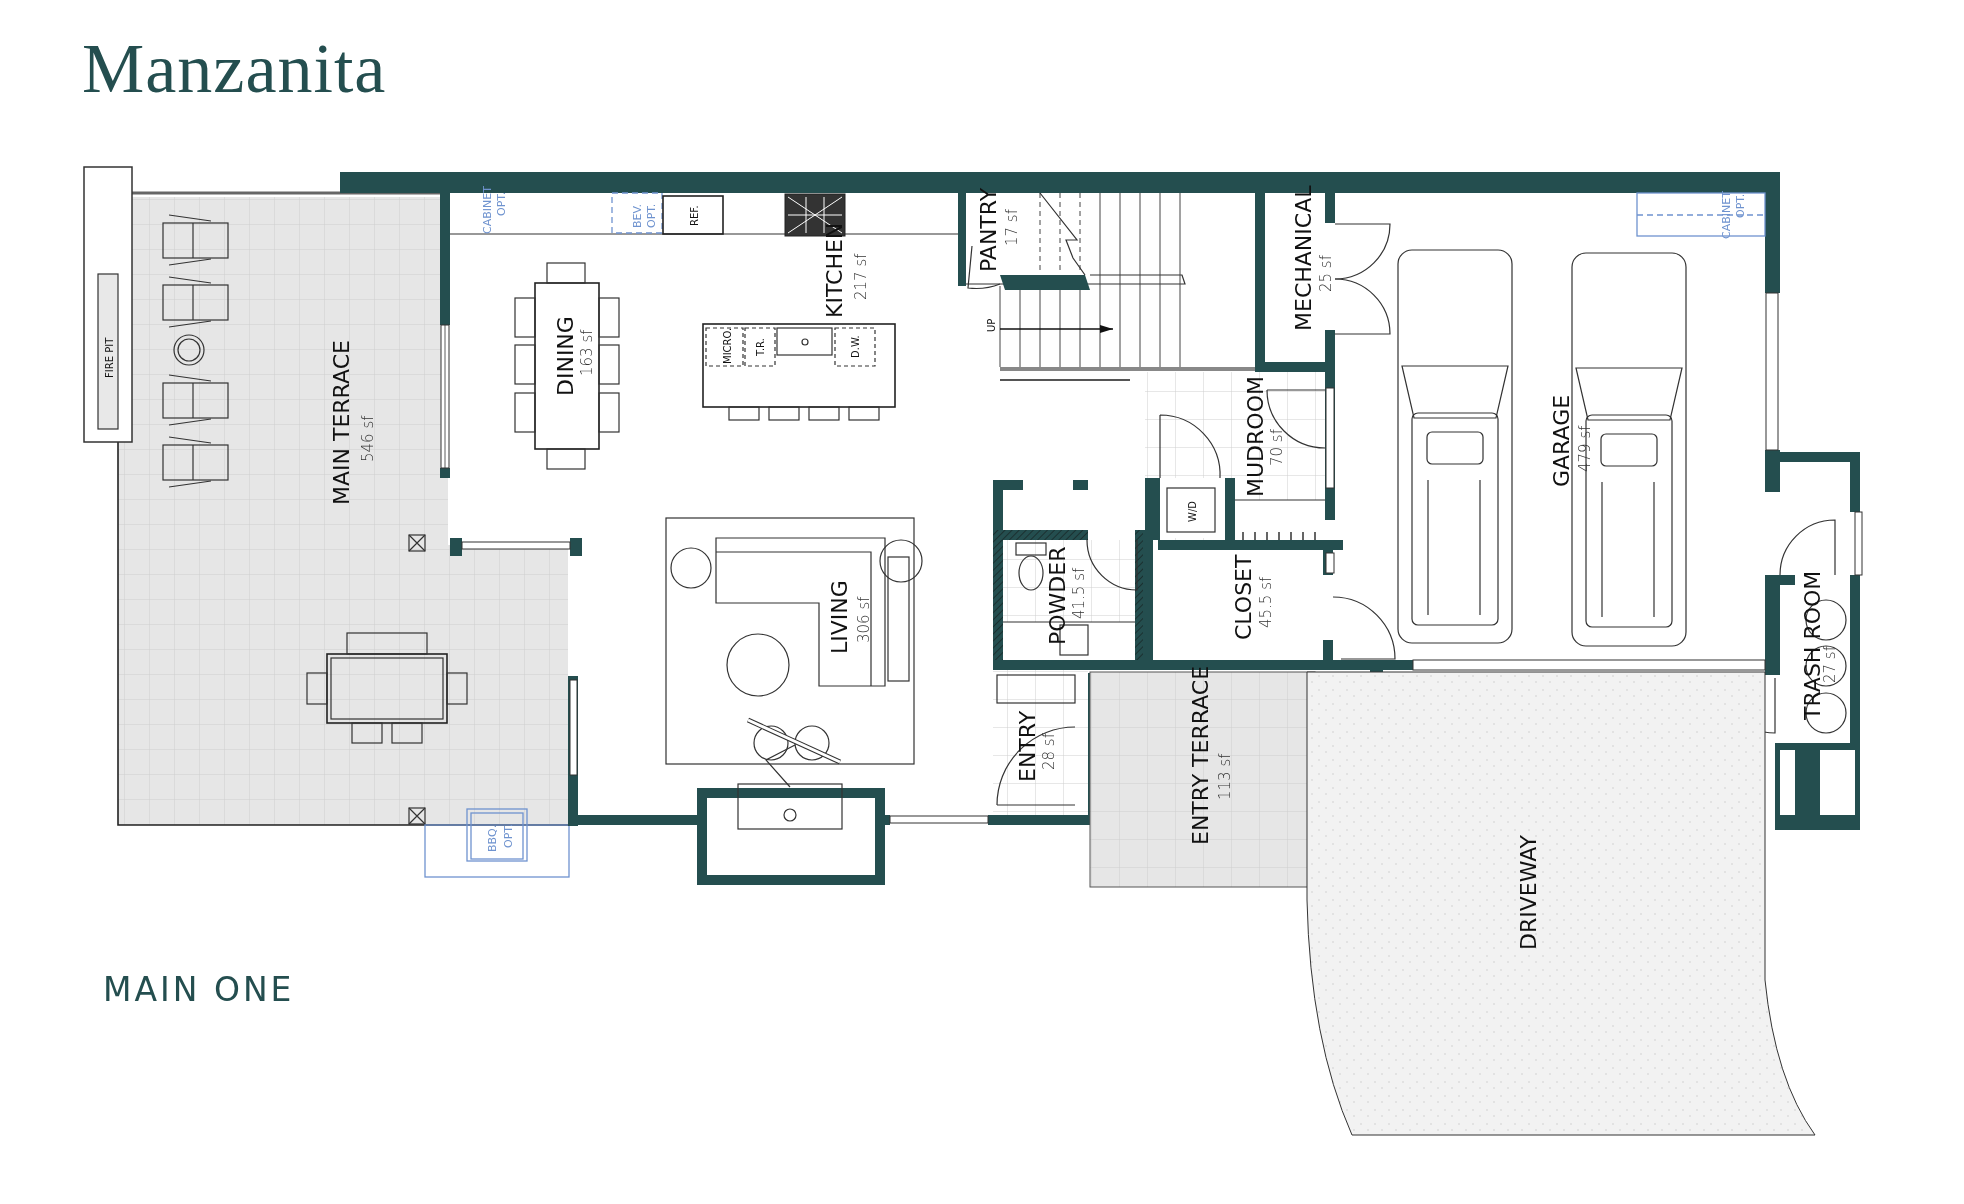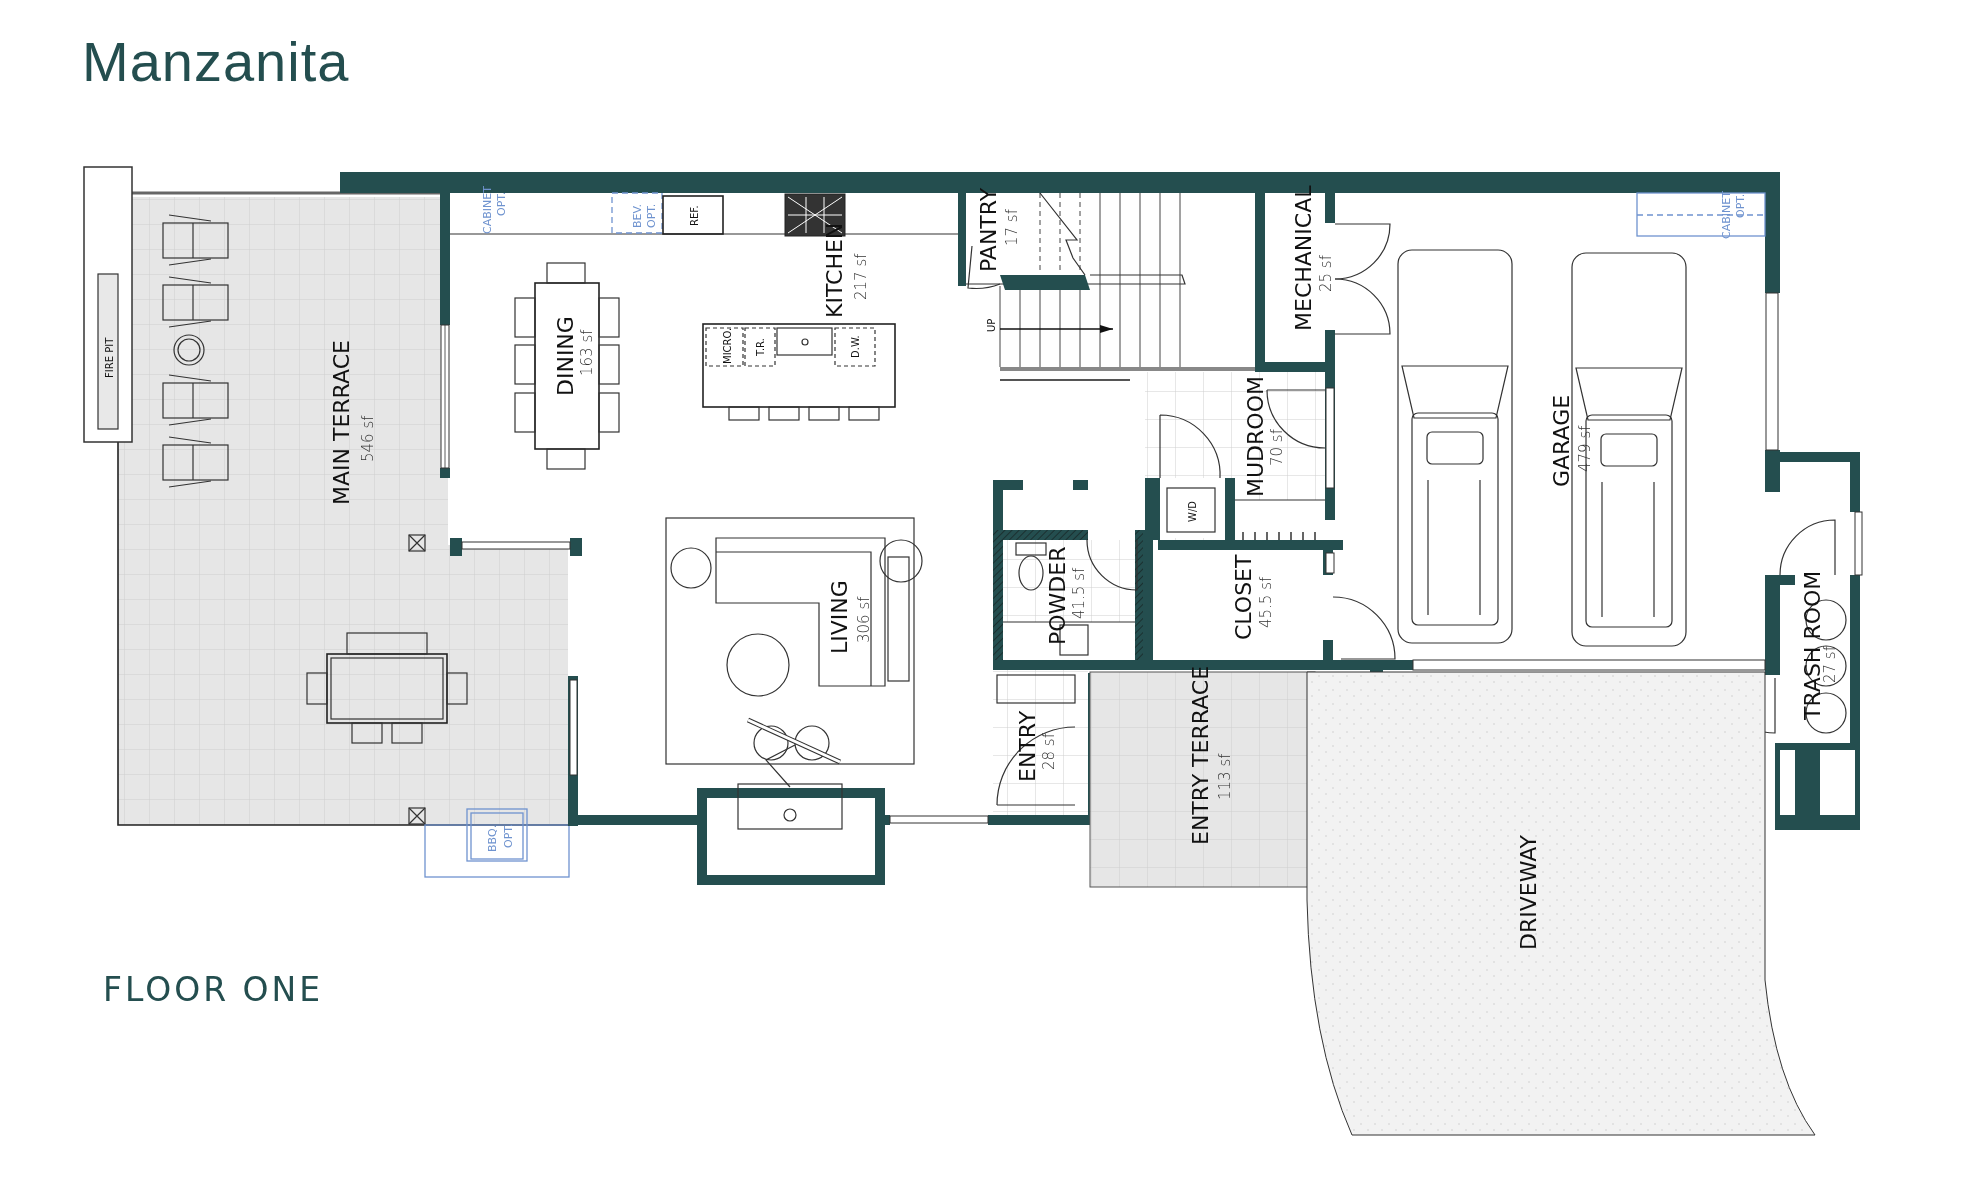--- a/index.html
+++ b/index.html
@@ -1,35 +1,35 @@
 <!DOCTYPE html>
 <html><head>
 <meta charset="utf-8">
 <style>
   html, body { margin:0; padding:0; background:#ffffff; }
   body { width:1964px; height:1204px; position:relative; overflow:hidden; font-family:"DejaVu Sans", sans-serif; }
-  .title { position:absolute; left:82px; top:34px; font-family:Liberation Sans, sans-serif; font-size:56px; color:#244e4f; letter-spacing:1px; line-height:1; }
+  .title { position:absolute; left:82px; top:34px; font-family:Liberation Serif, serif; font-size:70px; color:#244e4f; letter-spacing:1px; line-height:1; }
   .subtitle { position:absolute; left:103px; top:970px; font-family:"DejaVu Sans", sans-serif; font-size:33px; color:#244e4f; letter-spacing:3px; font-weight:500; }
   svg { position:absolute; left:0; top:0; }
   .wall { fill:#244e4f; }
   .ln { fill:none; stroke:#222; stroke-width:1.6; }
   .thin { fill:none; stroke:#333; stroke-width:1.2; }
   .blue { fill:none; stroke:#6f93cf; stroke-width:1.3; }
   .blued { fill:none; stroke:#6f93cf; stroke-width:1.3; stroke-dasharray:6 4; }
   .bluet { fill:#6f93cf; font-family:"DejaVu Sans", sans-serif; font-size:11px; }
   .rname { font-family:"DejaVu Sans", sans-serif; font-size:22px; fill:#111; }
   .rsf { font-family:"DejaVu Sans", sans-serif; font-size:15px; fill:#333; font-weight:300; }
   .small { font-family:"DejaVu Sans", sans-serif; font-size:10px; fill:#111; }
   .dash { fill:none; stroke:#333; stroke-width:1.2; stroke-dasharray:4 3; }
 </style>
 </head>
 <body>
 
 <div class="title">Manzanita</div>
-<div class="subtitle">FLOOR ONE</div>
+<div class="subtitle">MAIN ONE</div>
 
 <svg width="1964" height="1204" viewBox="0 0 1964 1204">
   <defs>
     <pattern id="tile" width="25" height="25" patternUnits="userSpaceOnUse">
       <rect width="25" height="25" fill="#e6e6e6"></rect>
       <path d="M25 0 V25 M0 25 H25" stroke="#cfcfcf" stroke-width="1"></path>
     </pattern>
     <pattern id="tileW" width="28" height="28" patternUnits="userSpaceOnUse">
       <rect width="28" height="28" fill="#ffffff"></rect>
       <path d="M28 0 V28 M0 28 H28" stroke="#cfcfcf" stroke-width="1"></path>

